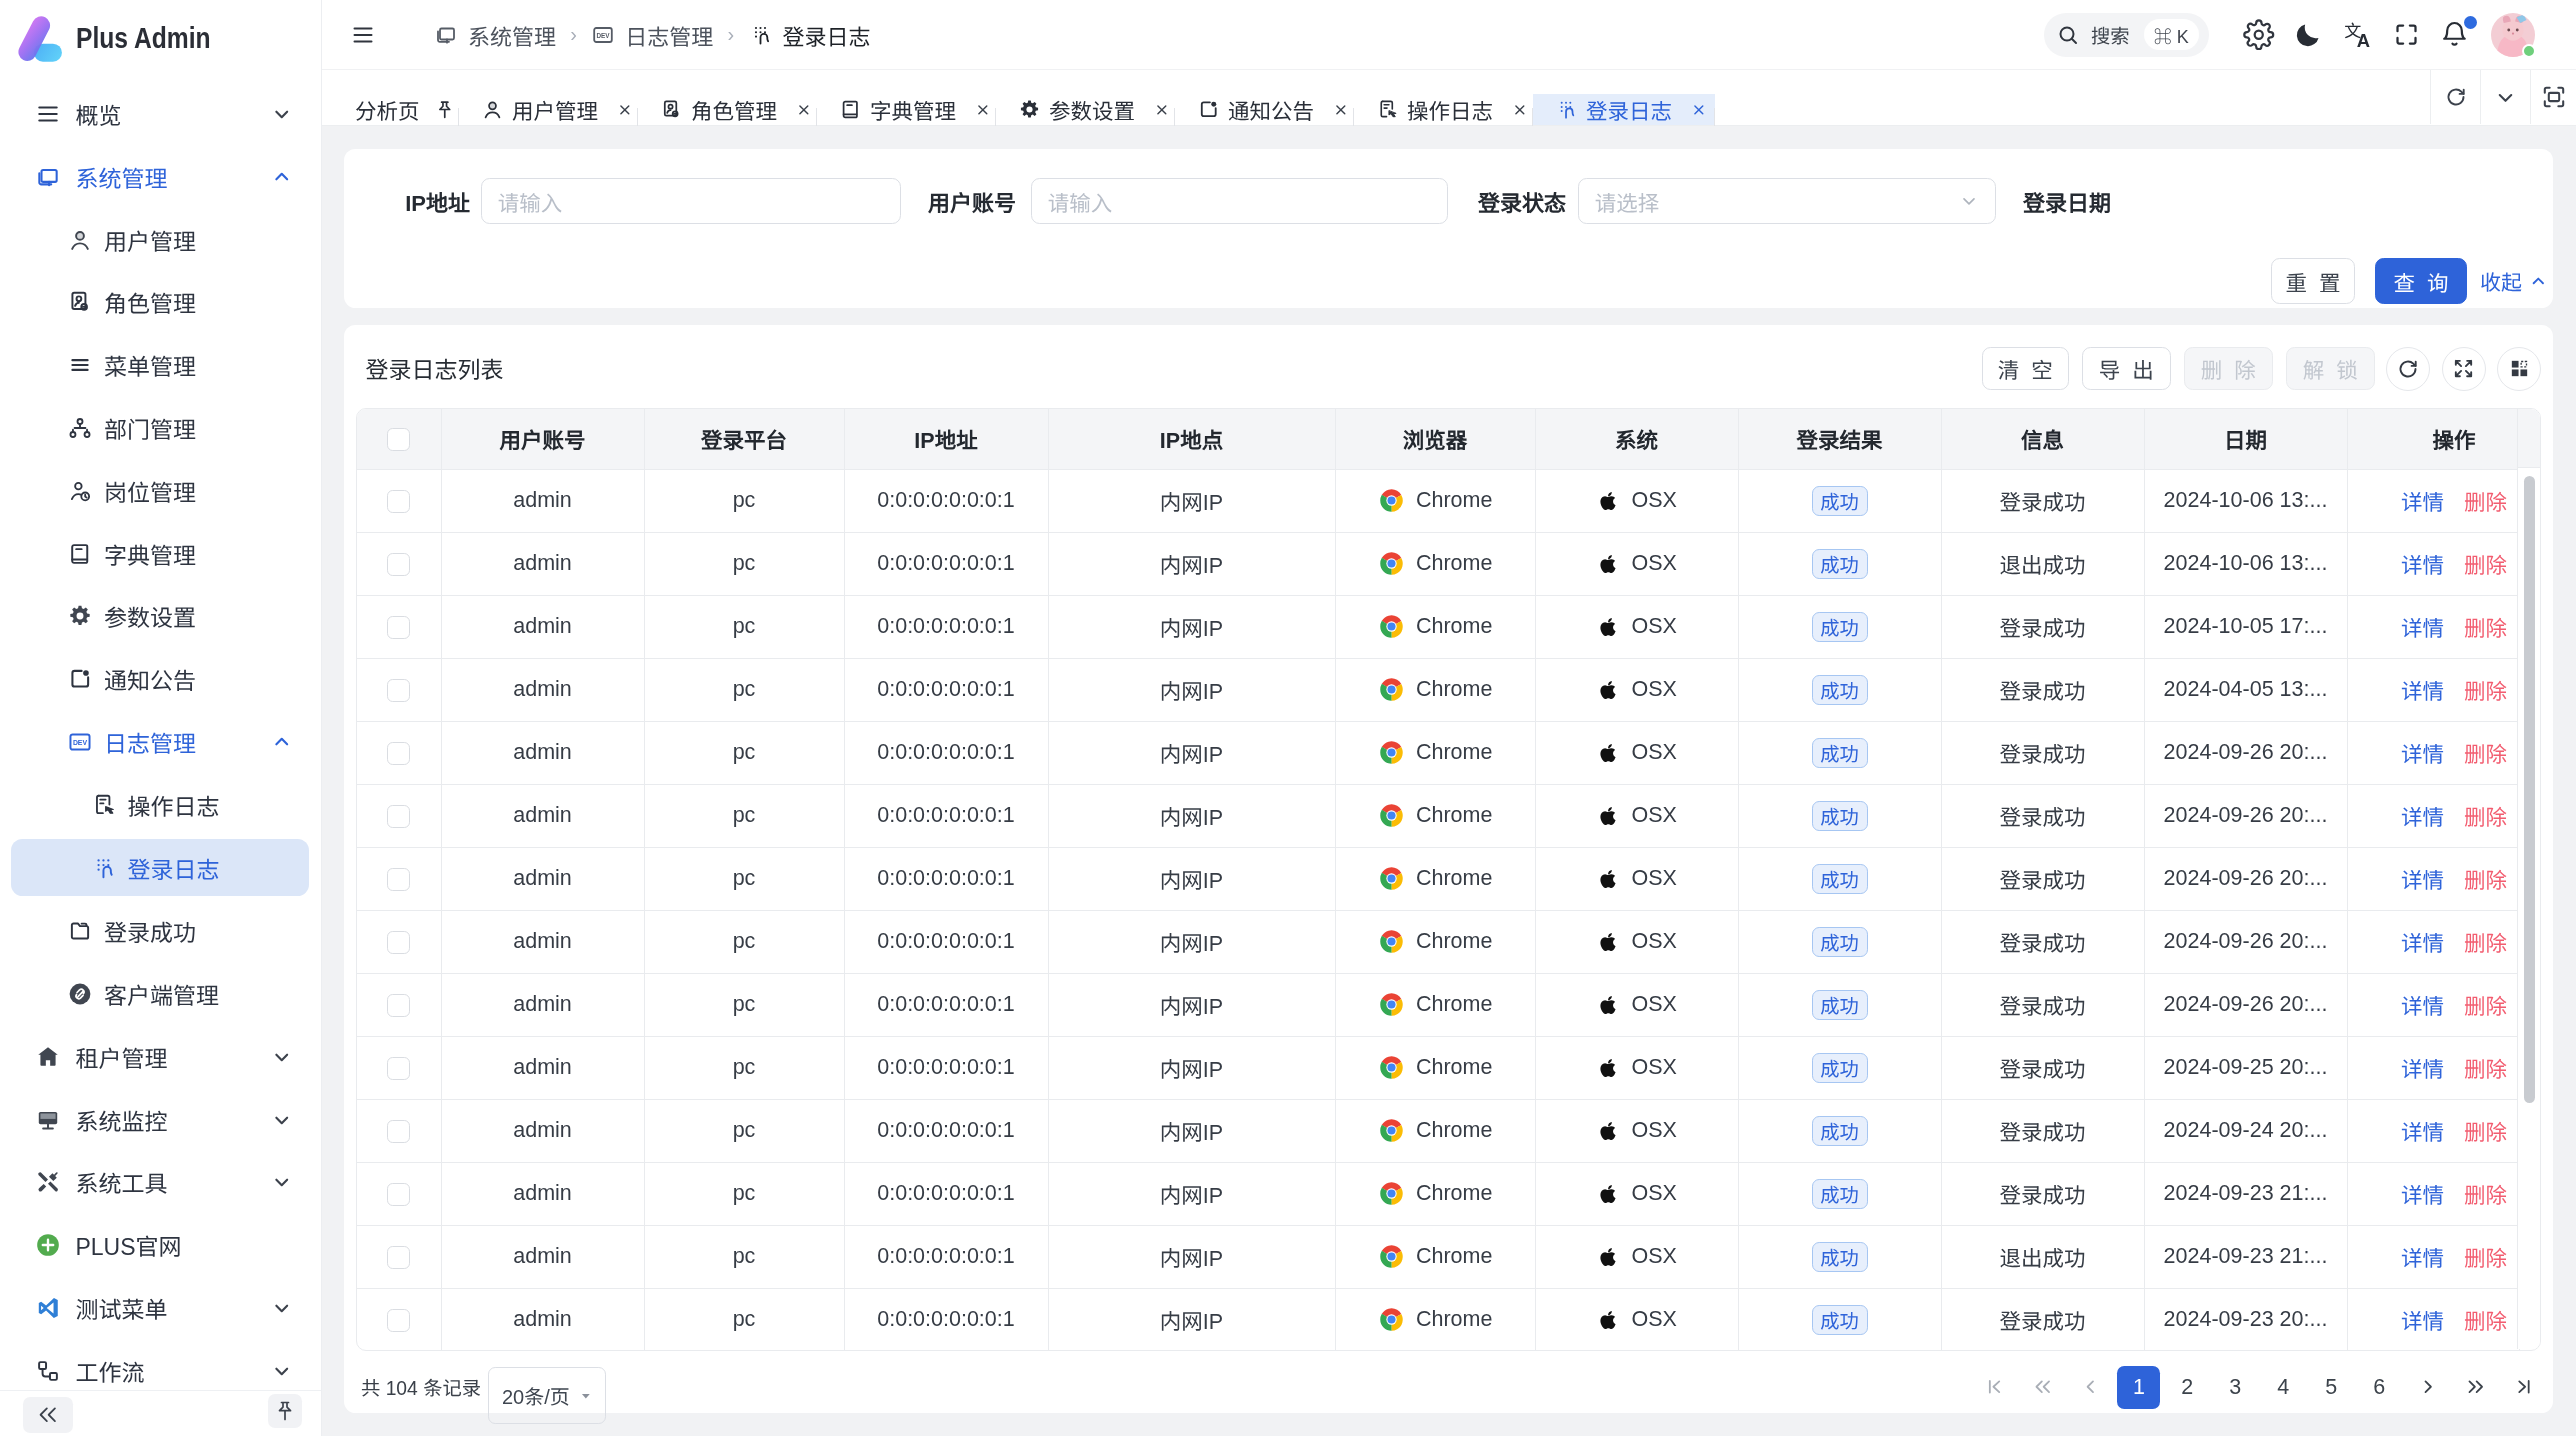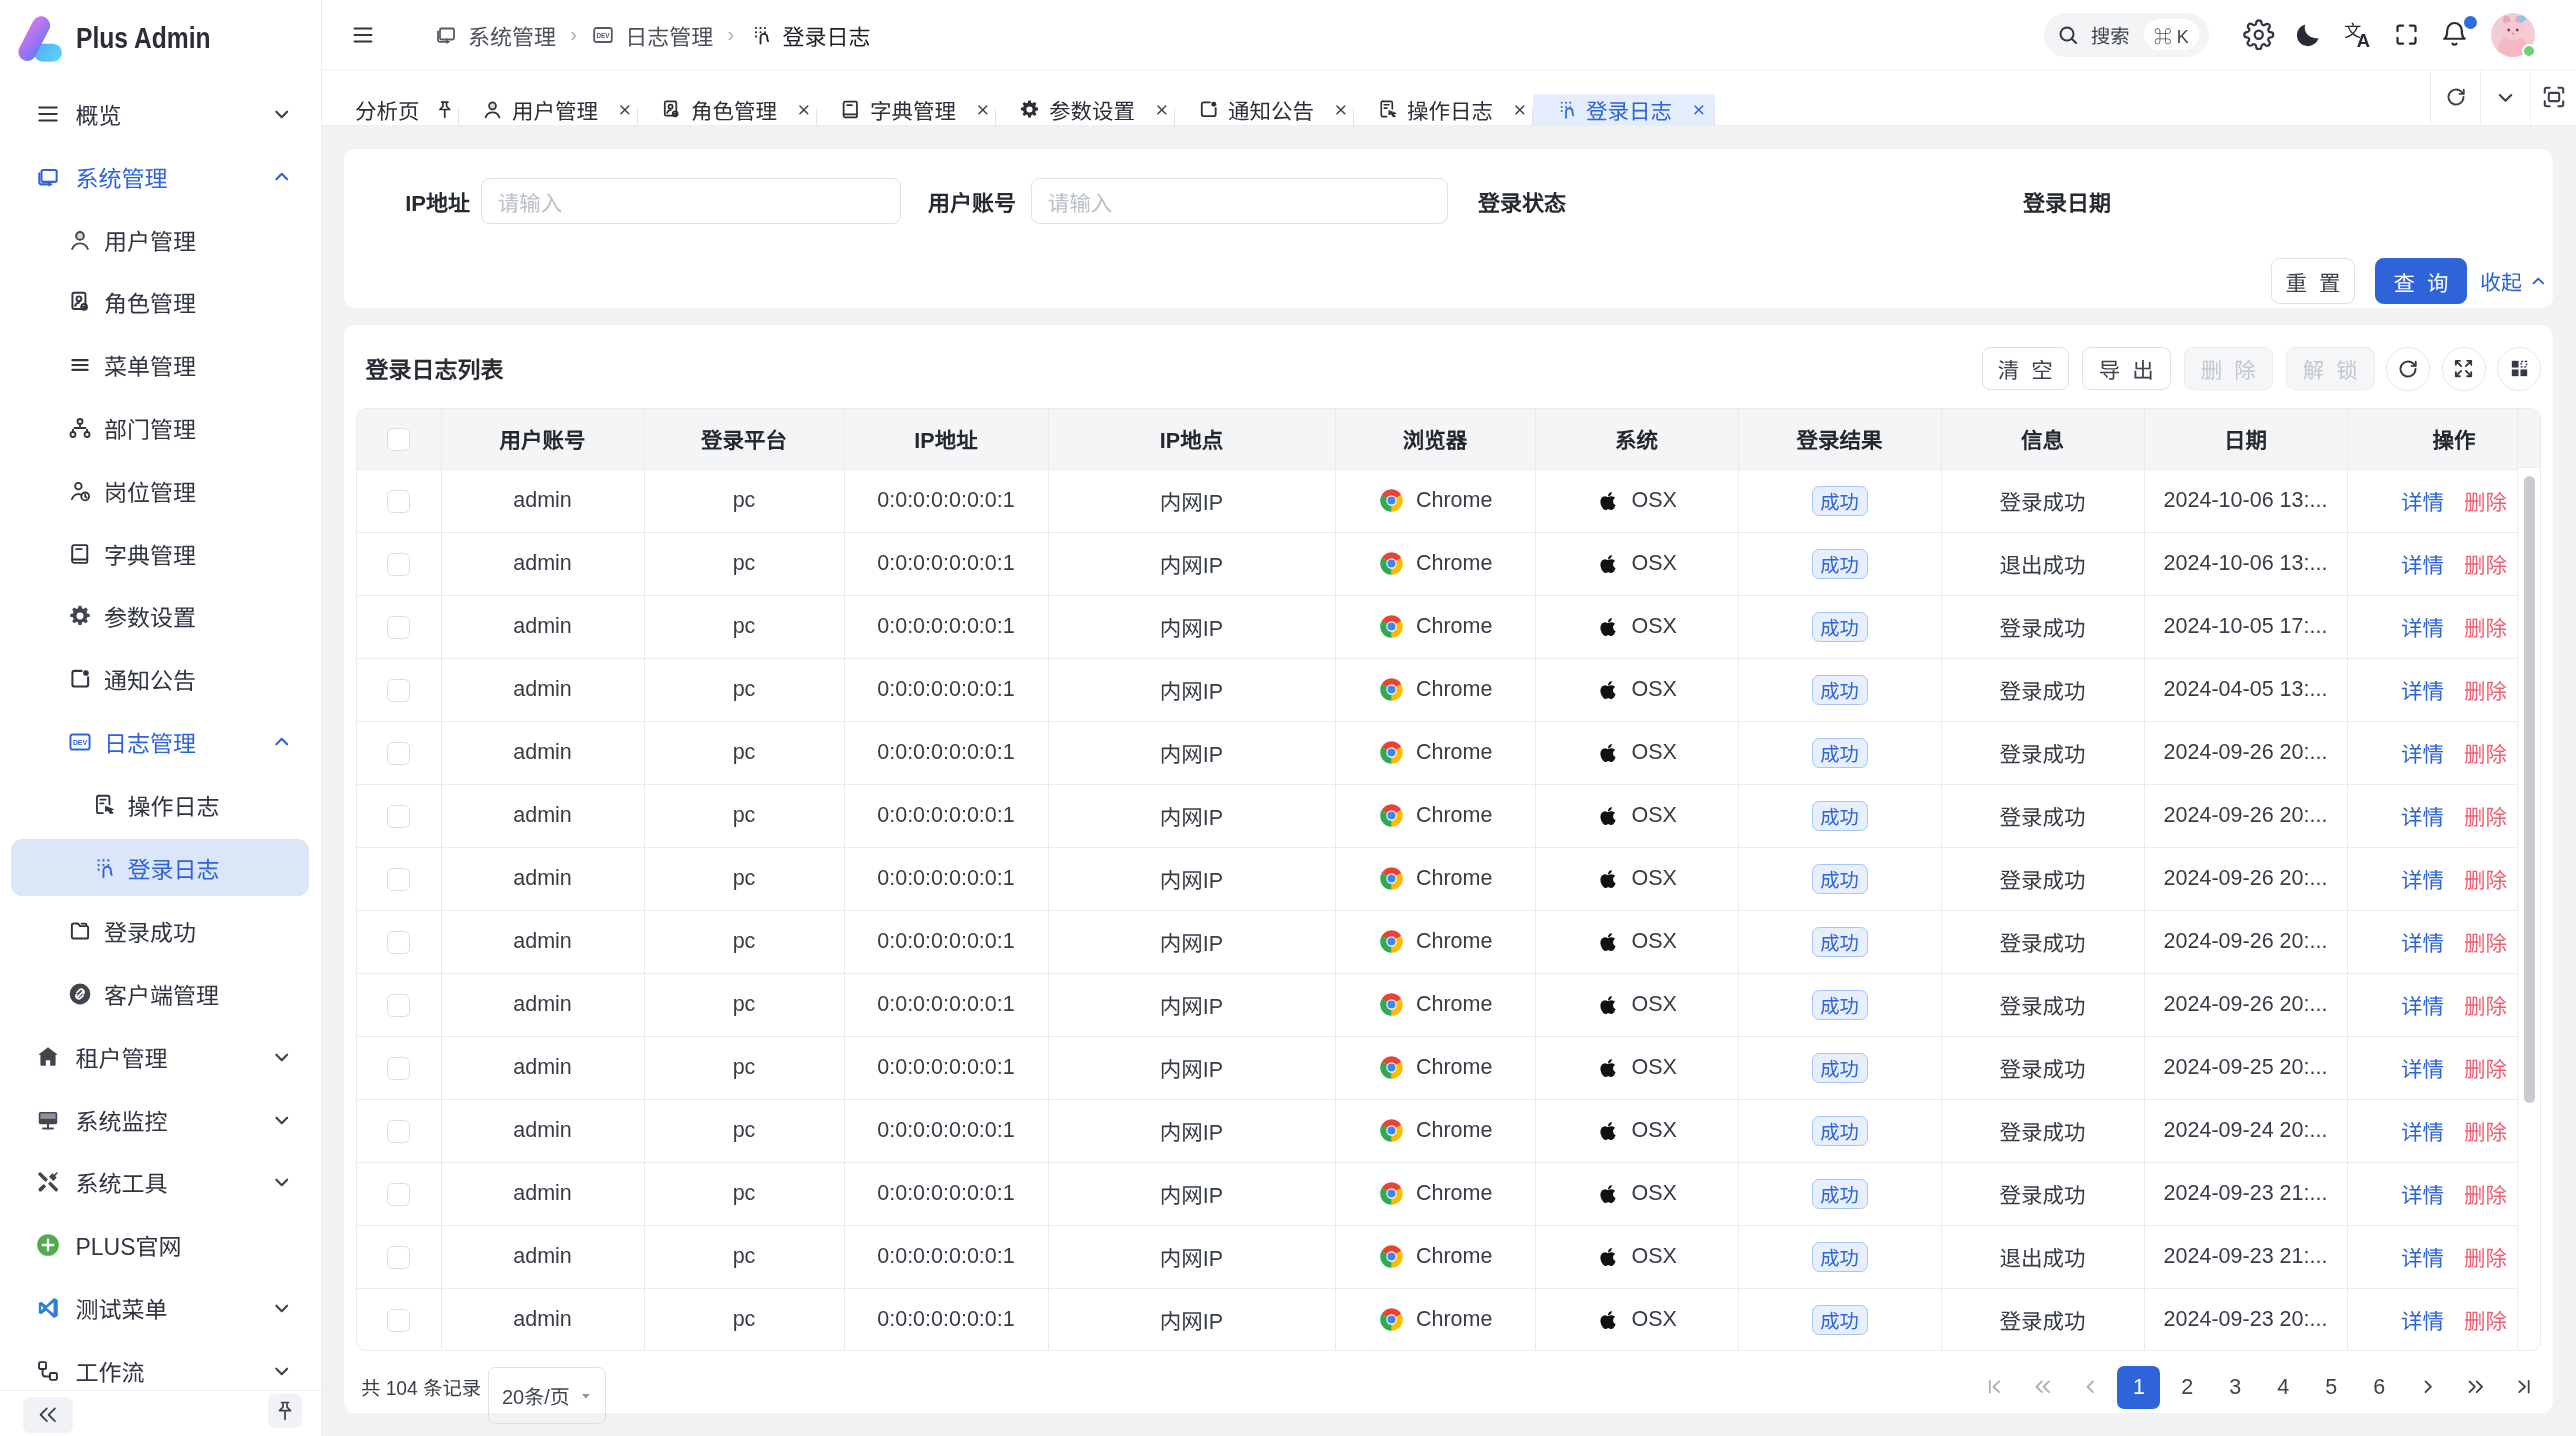--- a/index.html
+++ b/index.html
@@ -53,21 +53,21 @@
 .card{position:absolute;background:#fff;border-radius:11.4px}
 #fcard{left:22px;top:23px;width:2209px;height:159px}
 .flabel{position:absolute;top:29px;height:46px;display:flex;align-items:center;justify-content:flex-end;font-weight:700;color:#252a31;font-size:22px}
 .finput{position:absolute;top:29px;height:46px;border:1.4px solid #dcdfe5;border-radius:8.6px;display:flex;align-items:center;padding:0 15.7px;color:#b9bfc9;font-size:21.5px}
 .btn{height:46px;border-radius:8.6px;border:1.4px solid #dcdfe5;background:#fff;display:flex;align-items:center;justify-content:center;font-size:21.5px;color:#3c434d}
 #fcard .btn{position:absolute;top:109px}
 .btn.primary{background:#2e63d9;border-color:#2e63d9;color:#fff}
 #collapse{position:absolute;top:109px;height:46px;display:flex;align-items:center;color:#2e63d9;gap:7.2px;font-size:21px}
 
 #tcard{left:22px;top:199px;width:2209px;height:1088px}
-#ttitle{position:absolute;left:21.5px;top:26px;font-size:23px;color:#272c33;font-weight:700}
+#ttitle{position:absolute;left:21.5px;top:26px;font-size:23px;color:#272c33;font-weight:400}
 #tbtns{position:absolute;right:12px;top:21.5px;display:flex;align-items:center}
 #tbtns .btn{height:43px;margin-left:13px;padding:0}
 #tbtns .btn.dis{background:#f5f6f8;border-color:#e9ebee;color:#c2c7cf}
 .cbtn{width:44px;height:44px;border-radius:50%;border:1.4px solid #e5e7eb;margin-left:11.4px;display:flex;align-items:center;justify-content:center;color:#343a43}
 #tablewrap{position:absolute;left:12px;top:83px;width:2185px;height:943px;border:1.4px solid #e9ebee;border-radius:10px;overflow:hidden}
 table{border-collapse:collapse;table-layout:fixed;width:2162px;font-size:21.5px}
 th,td{border:1.4px solid #e9ebee;text-align:center;overflow:hidden;white-space:nowrap}
 th{background:#f4f5f7;height:60px;font-size:21.5px;color:#23282f;font-weight:700}
 td{height:63px;color:#363c45}
 td:last-child,th:last-child{padding-left:42px}
@@ -586,20 +586,26 @@
       </div>
   </div>
 </div>
 <div id="main">
   <div class="card" id="fcard">
     <div class="flabel" style="left:0px;width:126px">IP地址</div>
     <div class="finput" style="left:137px;width:420px">请输入</div>
     <div class="flabel" style="left:501px;width:171px">用户账号</div>
     <div class="finput" style="left:687px;width:417px">请输入</div>
     <div class="flabel" style="left:1016px;width:206px">登录状态</div>
+    <div class="finput" style="left:1234px;width:418px;justify-content:space-between">
+        <span>请选择</span>
+        <svg width="20" height="20" viewBox="0 0 24 24" fill="none" stroke="#aeb4bd" stroke-width="2" stroke-linecap="round" stroke-linejoin="round">
+          <path d="M6 9.5l6 6 6-6"></path>
+        </svg>
+      </div>
     <div class="flabel" style="left:1566px;width:201px">登录日期</div>
     <div class="btn" style="left:1927px;width:84px">重&nbsp;&nbsp;置</div>
     <div class="btn primary" style="left:2031px;width:92px">查&nbsp;&nbsp;询</div>
     <div id="collapse" style="left:2136px">收起<svg width="18.6" height="18.6" viewBox="0 0 24 24" fill="none" stroke="#2e63d9" stroke-width="2.4" stroke-linecap="round" stroke-linejoin="round">
           <path d="M6 14.5l6-6 6 6"></path>
         </svg></div>
   </div>
   <div class="card" id="tcard">
     <div id="ttitle">登录日志列表</div>
     <div id="tbtns">

